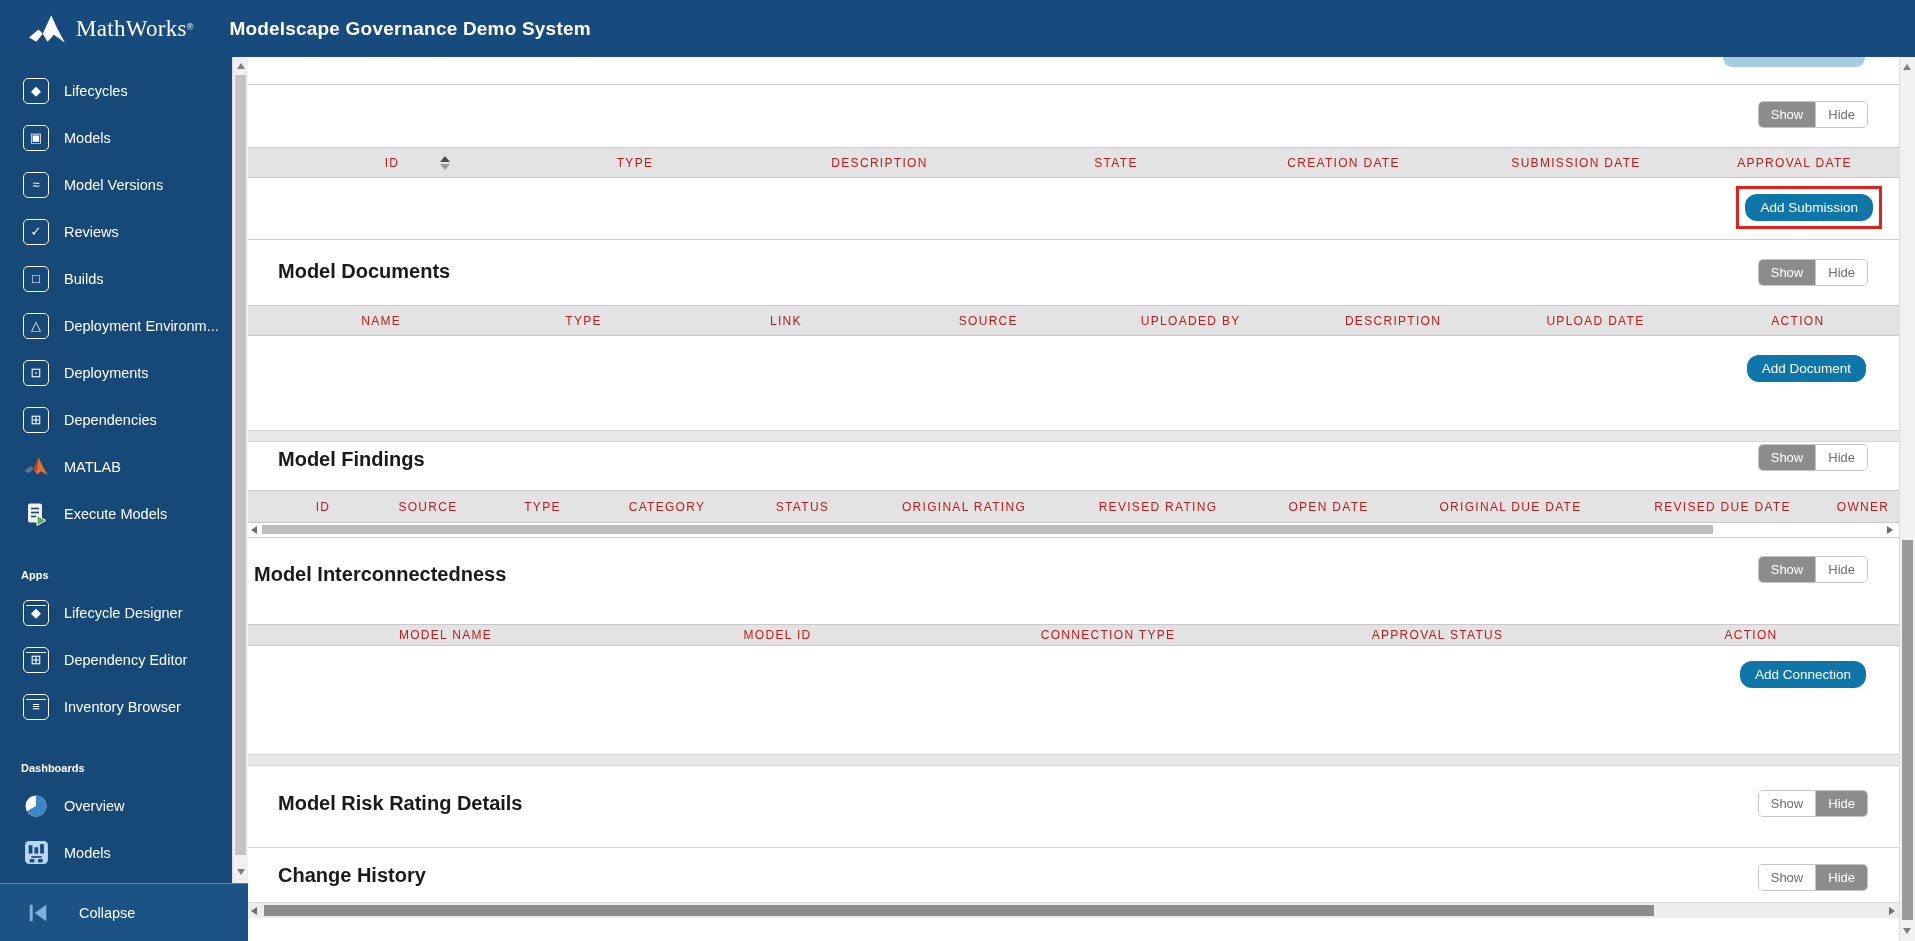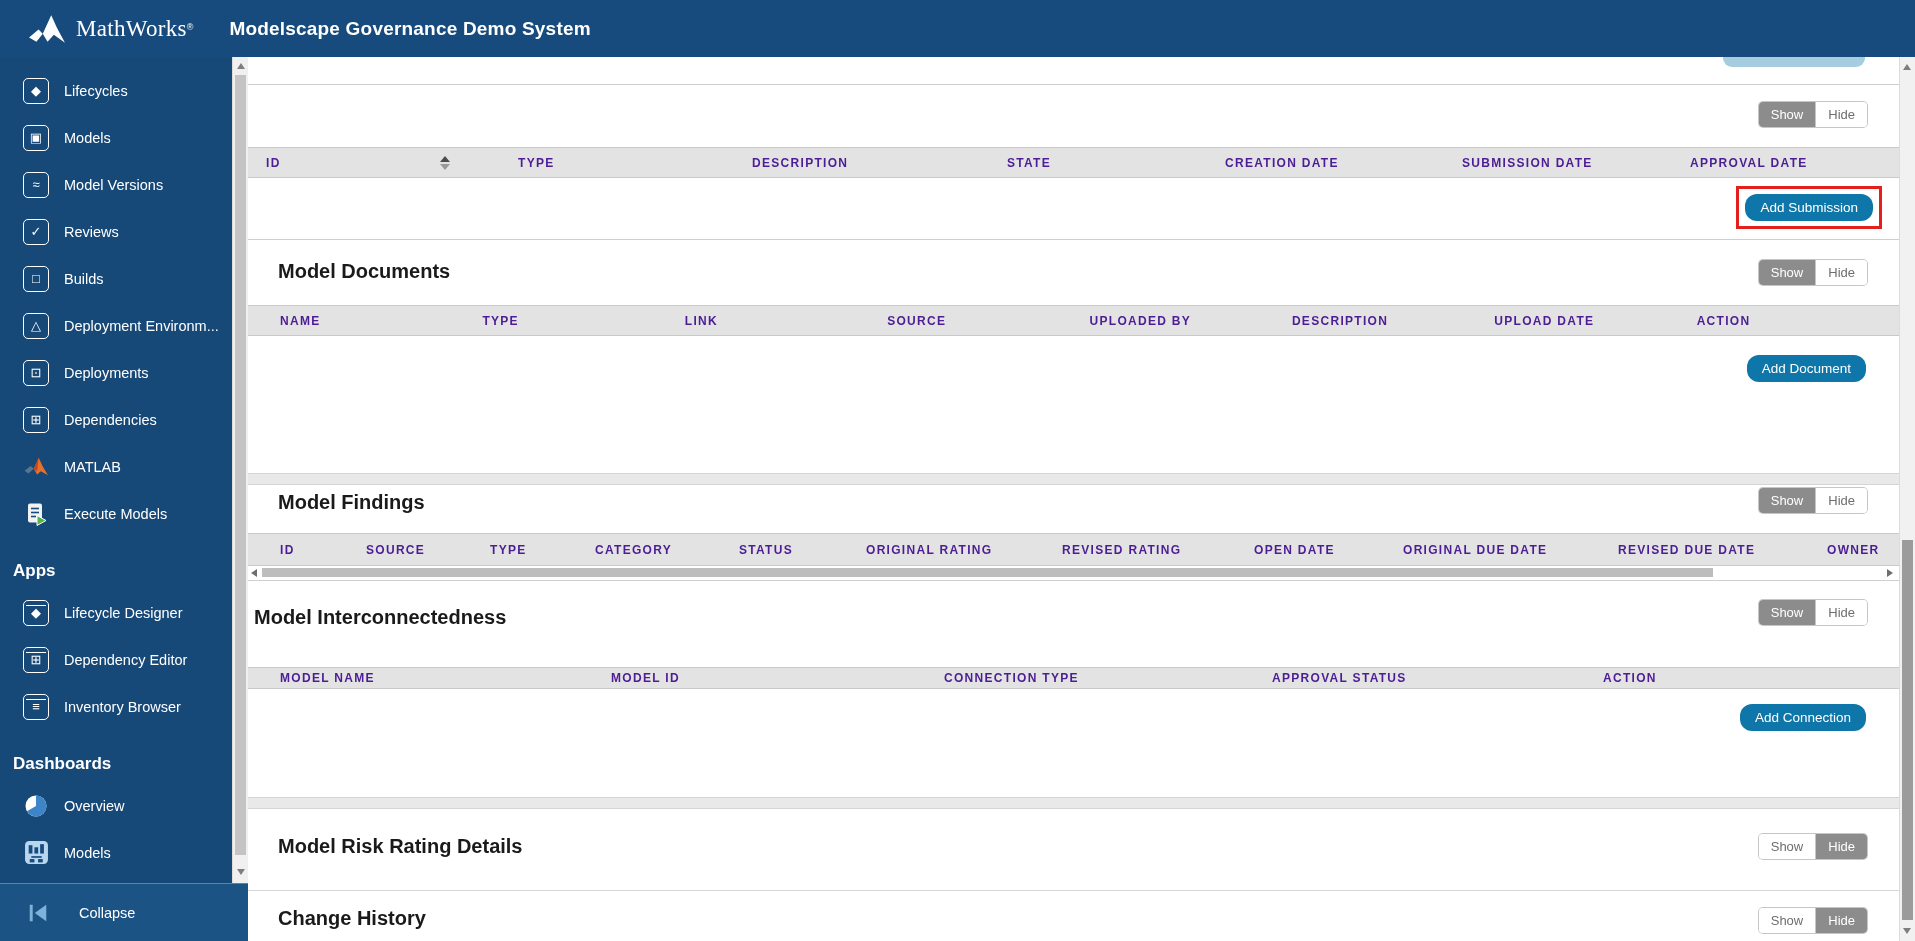--- a/index.html
+++ b/index.html
@@ -26,21 +26,21 @@
   .nav-list{padding-top:10px;}
   .nav-item{height:47px;display:flex;align-items:center;gap:15px;padding-left:23px;cursor:pointer;}
   .nav-label{font-size:14.5px;white-space:nowrap;}
   .icon-box{
     position:relative;width:26px;height:26px;border:1.6px solid #fff;border-radius:5px;
     display:flex;align-items:center;justify-content:center;font-size:13px;color:#fff;flex:0 0 auto;
     box-sizing:border-box;
   }
   .icon-box.app::before{content:"";position:absolute;top:4px;left:2px;right:2px;border-top:1.4px solid #fff;}
   .icon-plain{width:26px;height:26px;flex:0 0 auto;display:flex;align-items:center;justify-content:center;}
-  .nav-sec{height:44px;display:flex;align-items:flex-end;padding:0 0 8px 13px;font-weight:bold;font-size:17px;}
+  .nav-sec{height:44px;display:flex;align-items:flex-end;padding:0 0 8px 21px;font-weight:bold;font-size:11px;}
   
   .side-scroll{position:absolute;top:57px;left:232px;width:16px;height:826px;background:#f0f0f0;border-left:1px solid #dcdcdc;box-sizing:border-box;}
   .side-scroll .thumb{position:absolute;left:2px;right:2px;top:18px;height:780px;background:#c4c4c4;}
   .tri-up{width:0;height:0;border-left:4px solid transparent;border-right:4px solid transparent;border-bottom:6px solid #7e7e7e;}
   .tri-down{width:0;height:0;border-left:4px solid transparent;border-right:4px solid transparent;border-top:6px solid #7e7e7e;}
   .tri-left{width:0;height:0;border-top:4px solid transparent;border-bottom:4px solid transparent;border-right:6px solid #6e6e6e;}
   .tri-right{width:0;height:0;border-top:4px solid transparent;border-bottom:4px solid transparent;border-left:6px solid #6e6e6e;}
   .side-scroll .tri-up{position:absolute;top:6px;left:4px;}
   .side-scroll .tri-down{position:absolute;bottom:8px;left:4px;}
   
@@ -59,42 +59,42 @@
   
   .toggle{position:absolute;right:32px;display:inline-flex;font-size:13px;border-radius:4px;overflow:hidden;box-shadow:0 0 0 1px #c6c6c6;cursor:pointer;}
   .seg{padding:5px 12px;background:#fff;color:#6e6e6e;}
   .seg + .seg{border-left:1px solid #c6c6c6;}
   .toggle.show-active .seg-show{background:#8c8c8c;color:#fff;}
   .toggle.hide-active .seg-hide{background:#8c8c8c;color:#fff;}
   
   .thead{
     position:relative;display:grid;align-items:center;background:#e3e3e3;
     border-top:1px solid #c9c9c9;border-bottom:1px solid #c9c9c9;box-sizing:border-box;
-    color:#4c1d95;font-size:12px;font-weight:bold;letter-spacing:1.3px;
+    color:#b91c1c;font-size:12px;font-weight:normal;letter-spacing:1.3px;text-align:center;
   }
   .g-sub{height:31px;grid-template-columns:252px 234px 255px 218px 237px 228px 1fr;padding-left:18px;}
   .g-doc{height:31px;grid-template-columns:repeat(8,1fr);padding-left:32px;}
   .g-find{height:33px;grid-template-columns:86px 124px 105px 144px 127px 196px 192px 149px 215px 209px 1fr;padding-left:32px;}
   .g-int{height:22px;grid-template-columns:331px 333px 328px 331px 1fr;padding-left:32px;margin-top:16px;}
   .th{white-space:nowrap;overflow:hidden;}
   .sort-icon{position:absolute;left:192px;top:50%;transform:translateY(-50%);display:flex;flex-direction:column;gap:2px;cursor:pointer;}
   .sort-icon .up{width:0;height:0;border-left:5px solid transparent;border-right:5px solid transparent;border-bottom:6px solid #4c4c4c;}
   .sort-icon .dn{width:0;height:0;border-left:5px solid transparent;border-right:5px solid transparent;border-top:6px solid #9a9a9a;}
   
   .body-row{position:relative;}
   .btn-teal{
     background:#0E76A8;color:#fff;border:none;border-radius:12px;
     font-size:13.5px;font-family:inherit;padding:6px 15px;cursor:pointer;white-space:nowrap;
   }
   .red-frame{position:absolute;right:17px;top:8px;border:3px solid #E3201B;padding:5px 6px;}
   
   .s1-head{height:62px;} .s1-head h2{padding-top:21px;} .s1-head .toggle{top:17px;}
   .s1-body{height:62px;border-bottom:1px solid #cfcfcf;box-sizing:border-box;}
   .s2-head{height:65px;} .s2-head h2{padding-top:20px;} .s2-head .toggle{top:20px;}
-  .s2-body{height:137px;}
+  .s2-body{height:94px;}
   .gap-band{height:12px;background:#e9e9e9;border-top:1px solid #d5d5d5;border-bottom:1px solid #d5d5d5;box-sizing:border-box;}
   .s3-head{height:48px;} .s3-head h2{padding-top:6px;} .s3-head .toggle{top:3px;}
   .hscroll{height:15px;background:#fff;border-bottom:1px solid #cfcfcf;box-sizing:border-box;position:relative;}
   .hscroll .thumb{position:absolute;left:14px;right:186px;top:2px;bottom:3px;background:#bdbdbd;}
   .hscroll .tri-left{position:absolute;left:3px;top:3px;}
   .hscroll .tri-right{position:absolute;right:6px;top:3px;}
   .s4-head{height:70px;} .s4-head h2{padding-top:25px;padding-left:6px;} .s4-head .toggle{top:19px;}
   .s4-body{height:108px;}
   .s5-row{height:82px;border-bottom:1px solid #d7d7d7;box-sizing:border-box;position:relative;}
   .s5-row h2{padding-top:26px;} .s5-row .toggle{top:25px;}

